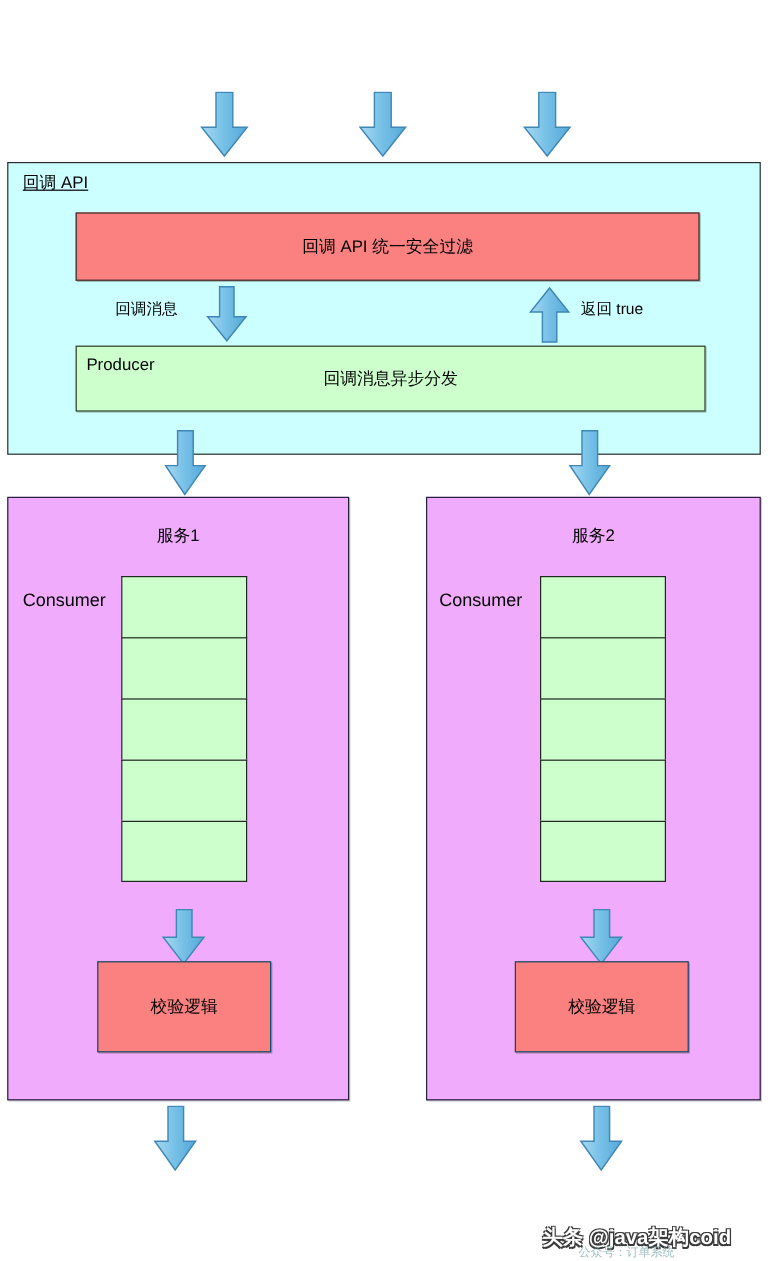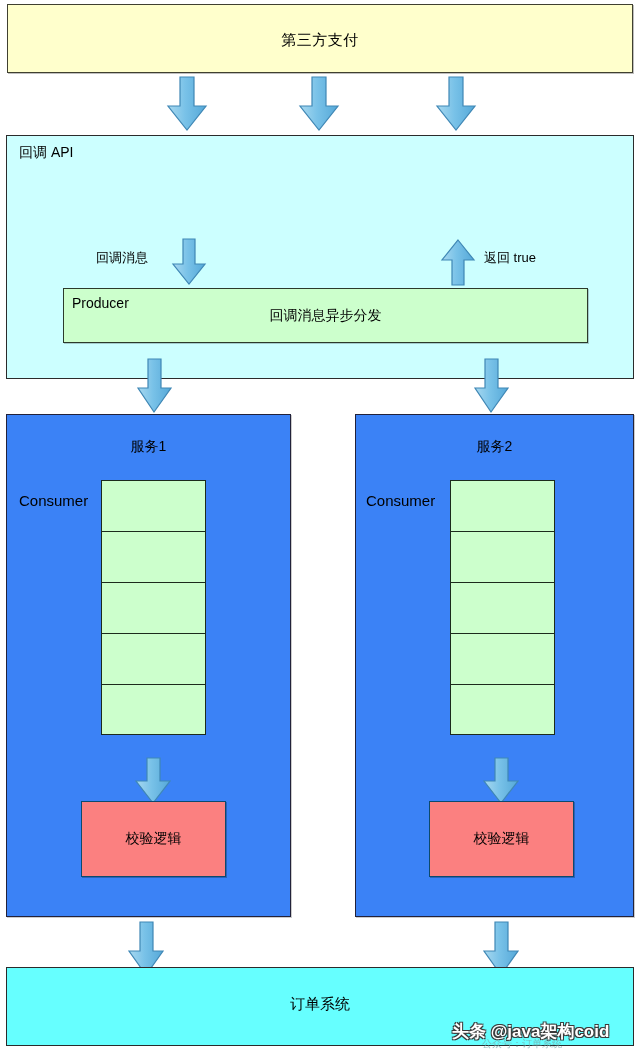--- a/index.html
+++ b/index.html
@@ -53,20 +53,21 @@
     width: 628px;
     height: 244px;
     background: #ccffff;
     border: 1px solid #2b2b2b;
   }
   #callback-api-title {
     position: absolute;
     left: 12px;
     top: 8px;
     font-size: 14px;
+    text-decoration: underline;
   }
 
   
   #security-filter-box {
     left: 63px;
     top: 177px;
     width: 520px;
     height: 57px;
     background: #fb8080;
     border: 1px solid #3a2a2a;
@@ -101,21 +102,21 @@
   .flow-label {
     position: absolute;
     font-size: 13px;
     white-space: nowrap;
   }
   #callback-msg-label { left: 96px; top: 249px; }
   #return-true-label  { left: 484px; top: 249px; }
 
   
   .service-panel {
-    background: #3b82f6;
+    background: #f0abfc;
     border: 1px solid #22223a;
     box-shadow: 1px 1px 0 rgba(0,0,0,0.2);
   }
   #service1-panel { left: 6px;   top: 414px; width: 285px; height: 503px; }
   #service2-panel { left: 355px; top: 414px; width: 279px; height: 503px; }
 
   .service-title {
     top: 23px;
     font-size: 14px;
   }
@@ -206,23 +207,20 @@
   .arrow {
     position: absolute;
   }
   .arrow svg { display: block; }
 </style>
 </head>
 <body>
 
 <div id="canvas">
 
-  <div class="box" id="payment-box">
-    <div class="label-center" id="payment-label">第三方支付</div>
-  </div>
 
   <div class="arrow" style="left:166px; top:76px;">
     <svg width="42" height="56" viewBox="0 0 42 56">
       <defs>
         <linearGradient id="ag1" x1="0" y1="0" x2="1" y2="0">
           <stop offset="0%" stop-color="#a8d8ef"></stop>
           <stop offset="45%" stop-color="#79c2e8"></stop>
           <stop offset="100%" stop-color="#55a8d8"></stop>
         </linearGradient>
       </defs>
@@ -237,20 +235,23 @@
   <div class="arrow" style="left:435px; top:76px;">
     <svg width="42" height="56" viewBox="0 0 42 56">
       <polygon points="14,1 28,1 28,30 40,30 21,54 2,30 14,30" fill="url(#ag1)" stroke="#3f87b5" stroke-width="1.2"></polygon>
     </svg>
   </div>
 
   <div class="box" id="callback-api-box">
     <div id="callback-api-title">回调 API</div>
   </div>
 
+  <div class="box" id="security-filter-box">
+    <div class="label-center" id="security-filter-label">回调 API 统一安全过滤</div>
+  </div>
 
   <span class="flow-label" id="callback-msg-label">回调消息</span>
   <span class="flow-label" id="return-true-label">返回 true</span>
 
   <div class="arrow" style="left:171px; top:238px;">
     <svg width="36" height="48" viewBox="0 0 36 48">
       <polygon points="12,1 24,1 24,26 34,26 18,46 2,26 12,26" fill="url(#ag1)" stroke="#3f87b5" stroke-width="1.2"></polygon>
     </svg>
   </div>
 
@@ -326,22 +327,19 @@
     <svg width="40" height="56" viewBox="0 0 40 56">
       <polygon points="14,1 27,1 27,30 37,30 20,54 3,30 14,30" fill="url(#ag1)" stroke="#3f87b5" stroke-width="1.2"></polygon>
     </svg>
   </div>
   <div class="arrow" style="left:481px; top:921px;">
     <svg width="40" height="56" viewBox="0 0 40 56">
       <polygon points="14,1 27,1 27,30 37,30 20,54 3,30 14,30" fill="url(#ag1)" stroke="#3f87b5" stroke-width="1.2"></polygon>
     </svg>
   </div>
 
-  <div class="box" id="order-system-box">
-    <div class="label-center" id="order-system-label">订单系统</div>
-  </div>
 
   <div id="watermark">
     <div id="watermark-main">头条 @java架构coid</div>
     <div id="watermark-sub">公众号：订单系统</div>
   </div>
 
 </div>
 
 </body></html>

